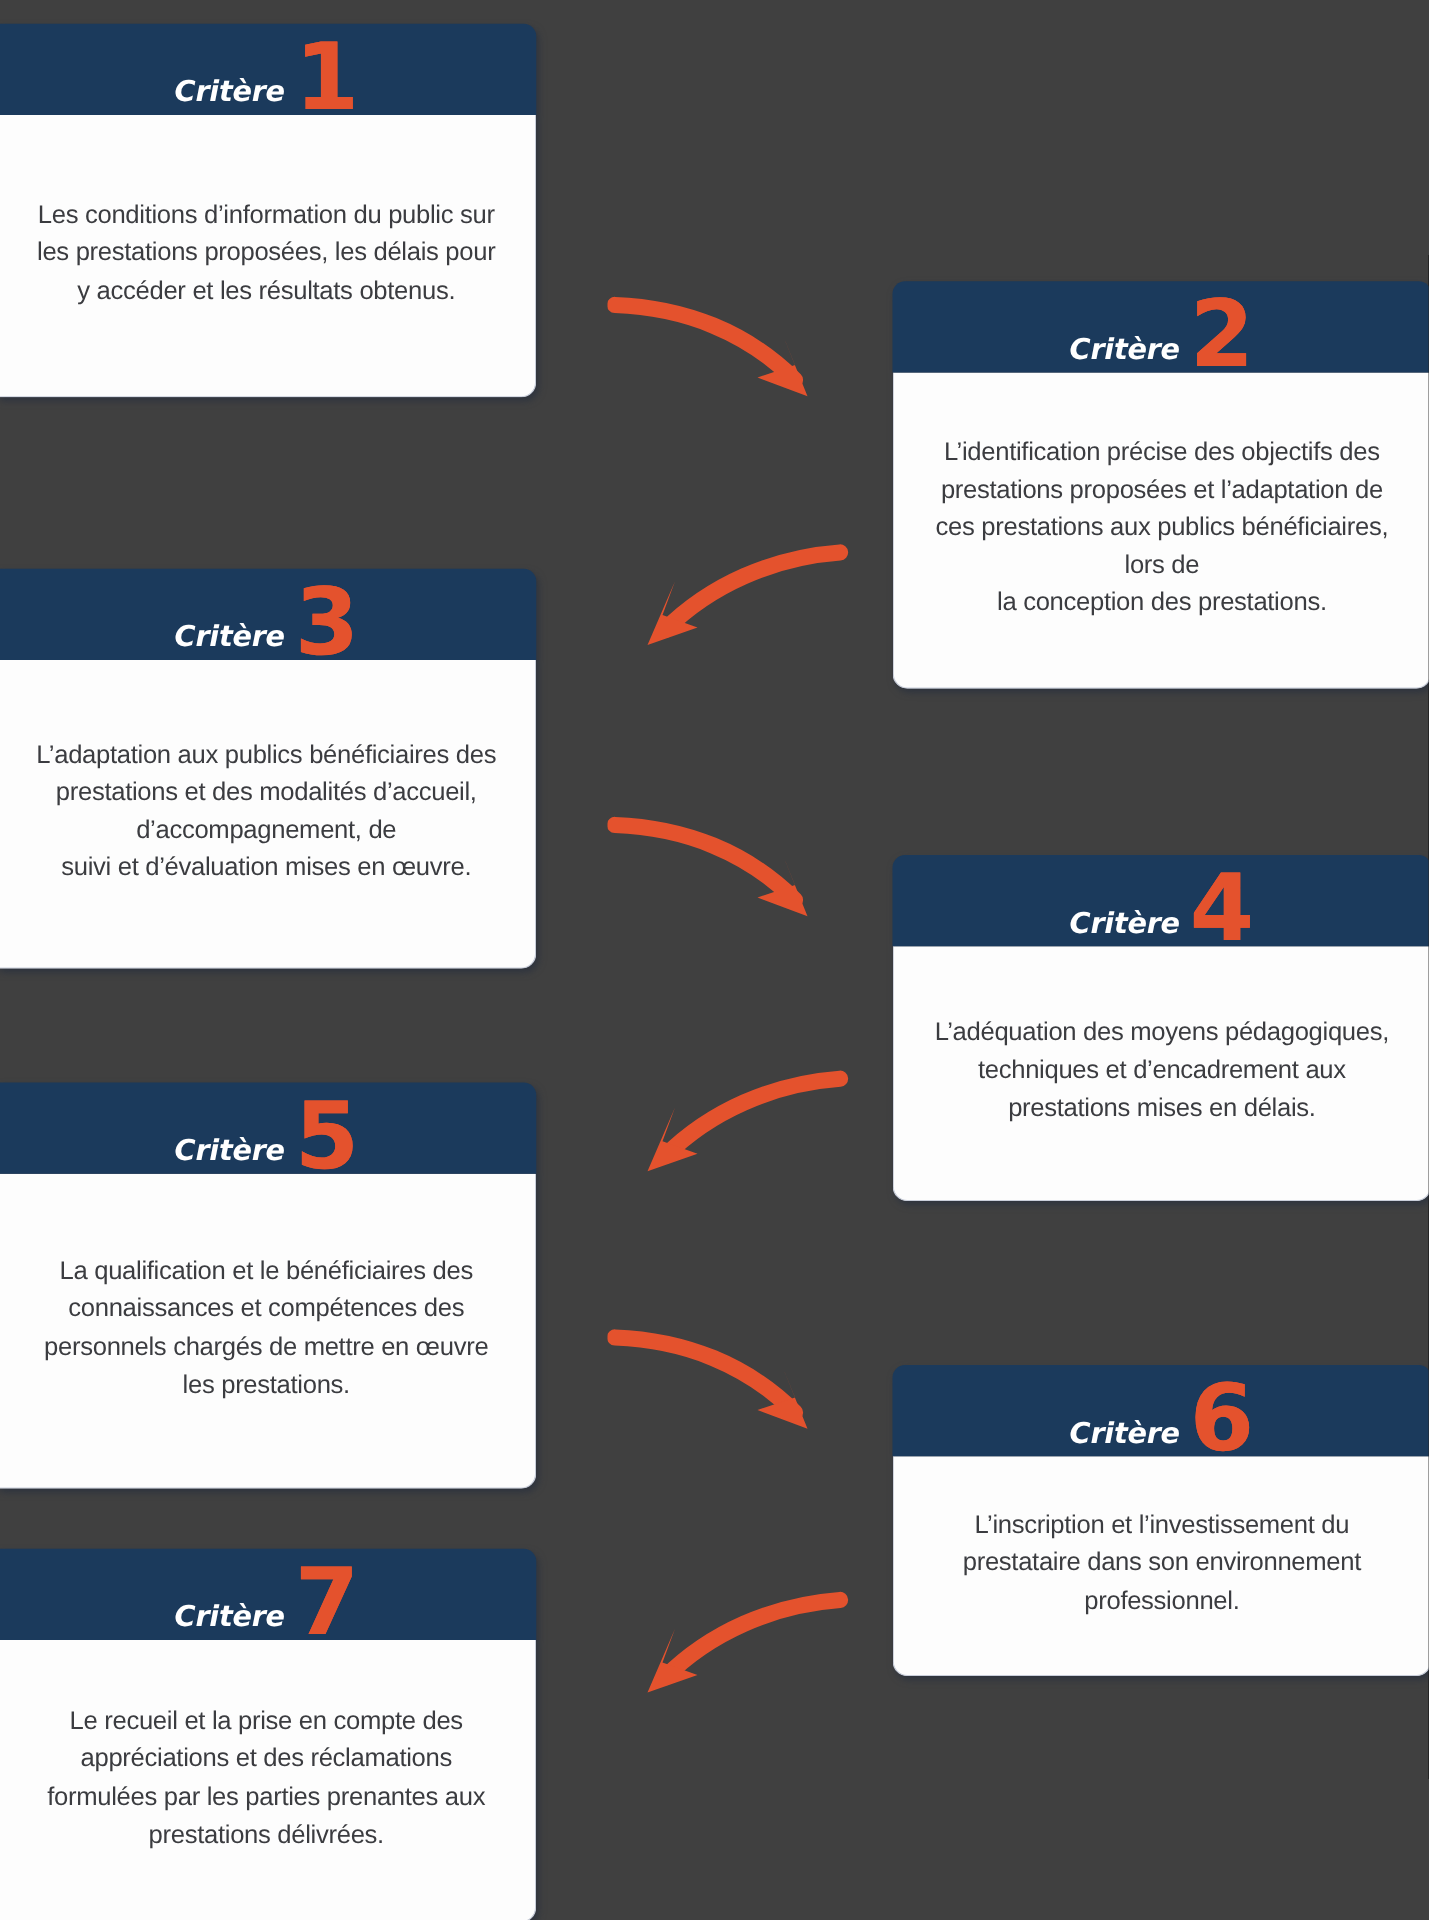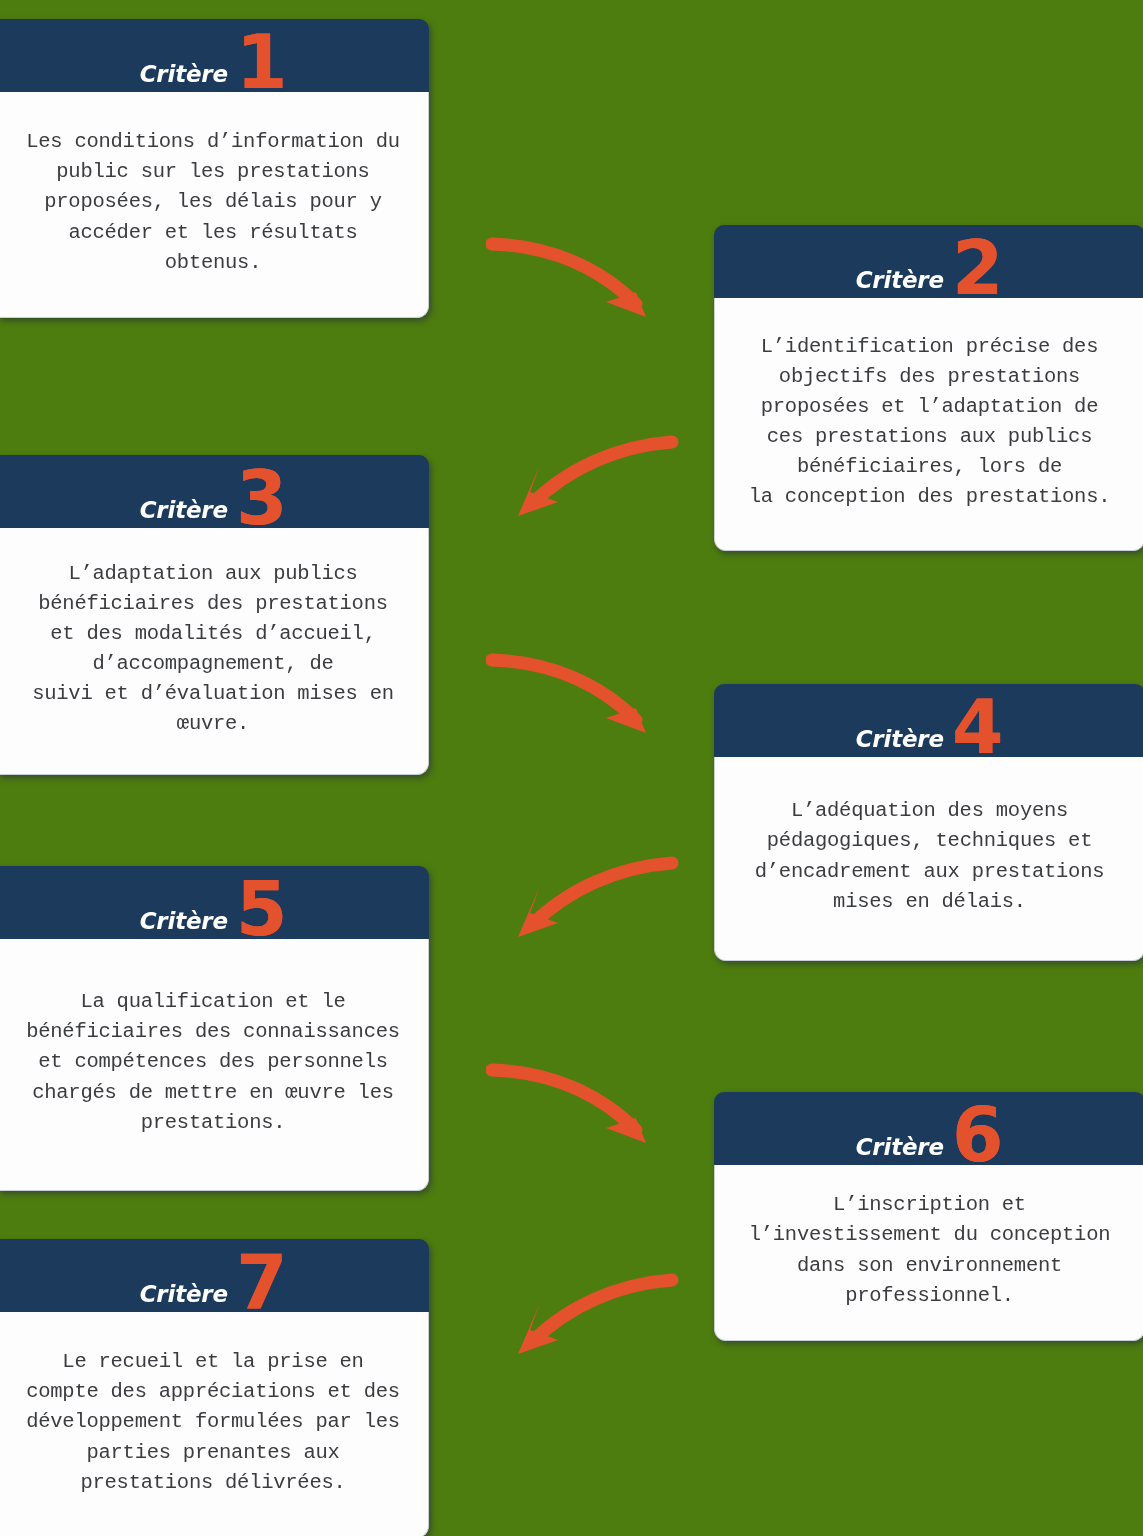--- a/index.html
+++ b/index.html
@@ -4,21 +4,21 @@
 <style>
   html, body {
     margin: 0;
     padding: 0;
     background: #000000;
   }
   #stage {
     position: relative;
     width: 1143px;
     height: 1536px;
-    background: #4d7c0f;
+    background: #404040;
     overflow: hidden;
     font-family: "Liberation Sans", sans-serif;
   }
 
   
   .card {
     position: absolute;
     width: 431px;
     box-sizing: border-box;
     filter: drop-shadow(2px 3px 3px rgba(30,40,60,0.55));
@@ -70,21 +70,21 @@
     border-radius: 0 0 12px 12px;
     border: 1px solid #C9CEDA;
     border-top: none;
     padding: 22px 26px 26px 26px;
     box-sizing: border-box;
     display: flex;
     align-items: center;
     justify-content: center;
   }
   .card-text {
-    font-family: Liberation Mono, monospace;
+    font-family: Liberation Sans, sans-serif;
     font-size: 20.5px;
     line-height: 1.47;
     color: #3B3C40;
     text-align: center;
     letter-spacing: -0.25px;
     white-space: pre-line;
   }
 
   
   .card.left .card-header { border-radius: 0 10px 0 0; }
@@ -167,33 +167,33 @@
   </div>
 
   <div class="card right" style="top:1092px;">
     <div class="card-header">
       <div class="card-header-inner">
         <span class="crit-label">Critère</span>
         <span class="crit-number">6</span>
       </div>
     </div>
     <div class="card-body" style="height:176px;">
-      <div class="card-text">L’inscription et l’investissement du conception dans son environnement professionnel.</div>
+      <div class="card-text">L’inscription et l’investissement du prestataire dans son environnement professionnel.</div>
     </div>
   </div>
 
   <div class="card left" style="top:1239px;">
     <div class="card-header">
       <div class="card-header-inner">
         <span class="crit-label">Critère</span>
         <span class="crit-number">7</span>
       </div>
     </div>
     <div class="card-body" style="height:226px;">
-      <div class="card-text">Le recueil et la prise en compte des appréciations et des développement formulées par les parties prenantes aux prestations délivrées.</div>
+      <div class="card-text">Le recueil et la prise en compte des appréciations et des réclamations formulées par les parties prenantes aux prestations délivrées.</div>
     </div>
   </div>
 
   <svg class="arrow" style="left:486px; top:222px;" width="190" height="110" viewBox="0 0 190 110">
     <path d="M6 22 C 62 24, 112 44, 150 82" fill="none" stroke="#E4522D" stroke-width="13" stroke-linecap="round"></path>
     <path d="M160 95 L 120 80 L 150 70 L 139 43 Z" fill="#E4522D"></path>
   </svg>
 
   <svg class="arrow" style="left:500px; top:424px;" width="180" height="105" viewBox="0 0 180 105">
     <path d="M172 18 C 118 22, 68 44, 32 80" fill="none" stroke="#E4522D" stroke-width="13" stroke-linecap="round"></path>

